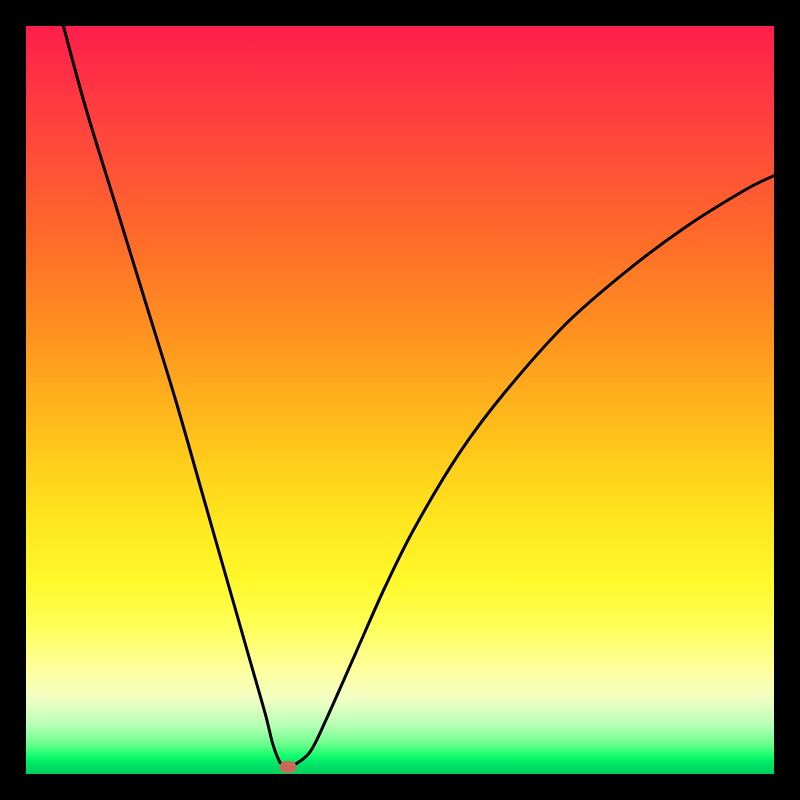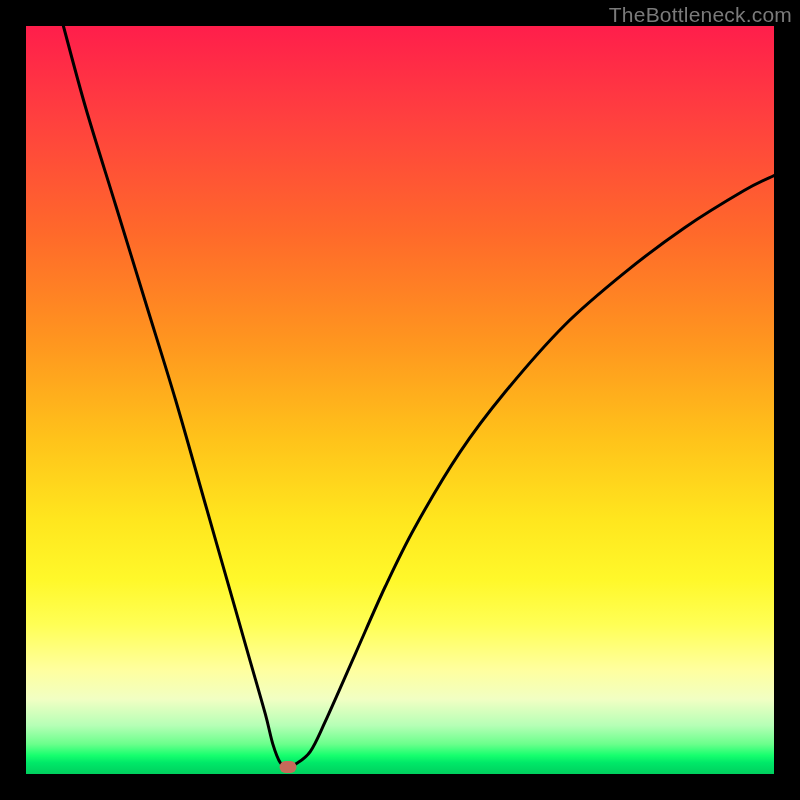--- a/index.html
+++ b/index.html
@@ -73,14 +73,13 @@
 </head>
 <body>
 
 <div class="frame">
   <div class="plot">
     <svg class="curve" viewBox="0 0 748 748" preserveAspectRatio="none">
       <path id="curve-path" d="M 37.40 0.00 C 41.14 13.71, 51.11 52.36, 59.84 82.28 C 68.57 112.20, 79.79 147.11, 89.76 179.52 C 99.73 211.93, 109.71 244.35, 119.68 276.76 C 129.65 309.17, 139.63 340.34, 149.60 374.00 C 159.57 407.66, 169.55 443.81, 179.52 478.72 C 189.49 513.63, 201.96 557.26, 209.44 583.44 C 216.92 609.62, 219.41 618.35, 224.40 635.80 C 229.39 653.25, 235.62 674.45, 239.36 688.16 C 243.10 701.87, 244.35 709.98, 246.84 718.08 C 249.33 726.18, 251.83 733.04, 254.32 736.78 C 256.81 740.52, 259.31 740.27, 261.80 740.52 C 264.29 740.77, 265.54 740.77, 269.28 738.28 C 273.02 735.78, 279.25 732.67, 284.24 725.56 C 289.23 718.45, 291.72 711.85, 299.20 695.64 C 306.68 679.43, 319.15 650.76, 329.12 628.32 C 339.09 605.88, 349.07 582.19, 359.04 561.00 C 369.01 539.81, 376.49 523.60, 388.96 501.16 C 401.43 478.72, 418.88 448.80, 433.84 426.36 C 448.80 403.92, 461.27 387.71, 478.72 366.52 C 496.17 345.33, 518.61 319.15, 538.56 299.20 C 558.51 279.25, 578.45 263.05, 598.40 246.84 C 618.35 230.63, 638.29 215.67, 658.24 201.96 C 678.19 188.25, 703.12 173.29, 718.08 164.56 C 733.04 155.83, 743.01 152.09, 748.00 149.60" fill="none" stroke="#000000" stroke-width="3" stroke-linecap="round" stroke-linejoin="round"></path>
     </svg>
     <div class="marker" id="marker" style="left: 261.8px; top: 740.52px; background: rgb(199, 106, 90);"></div>
   </div>
-  <div class="watermark">TheBottleneck.com</div>
 </div>
 
 </body></html>

